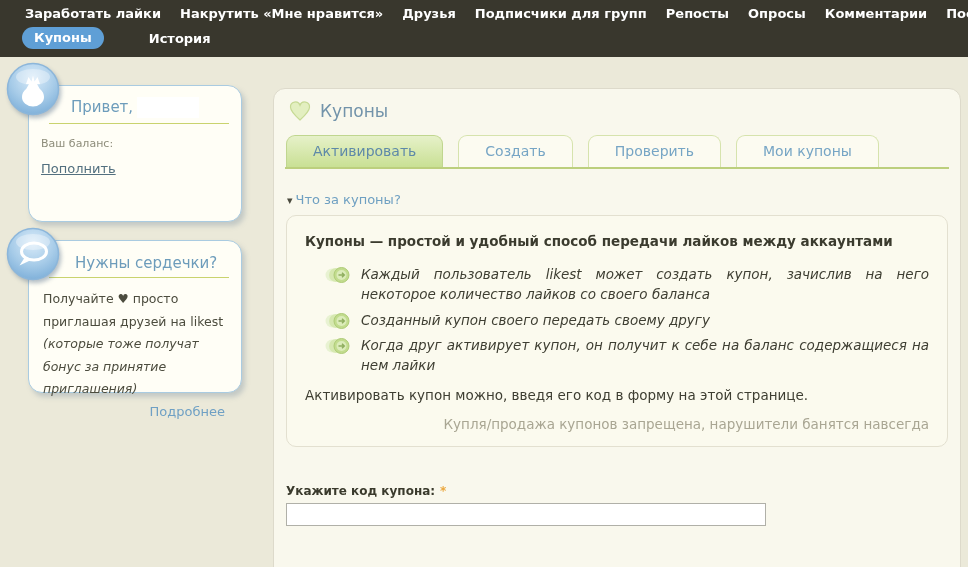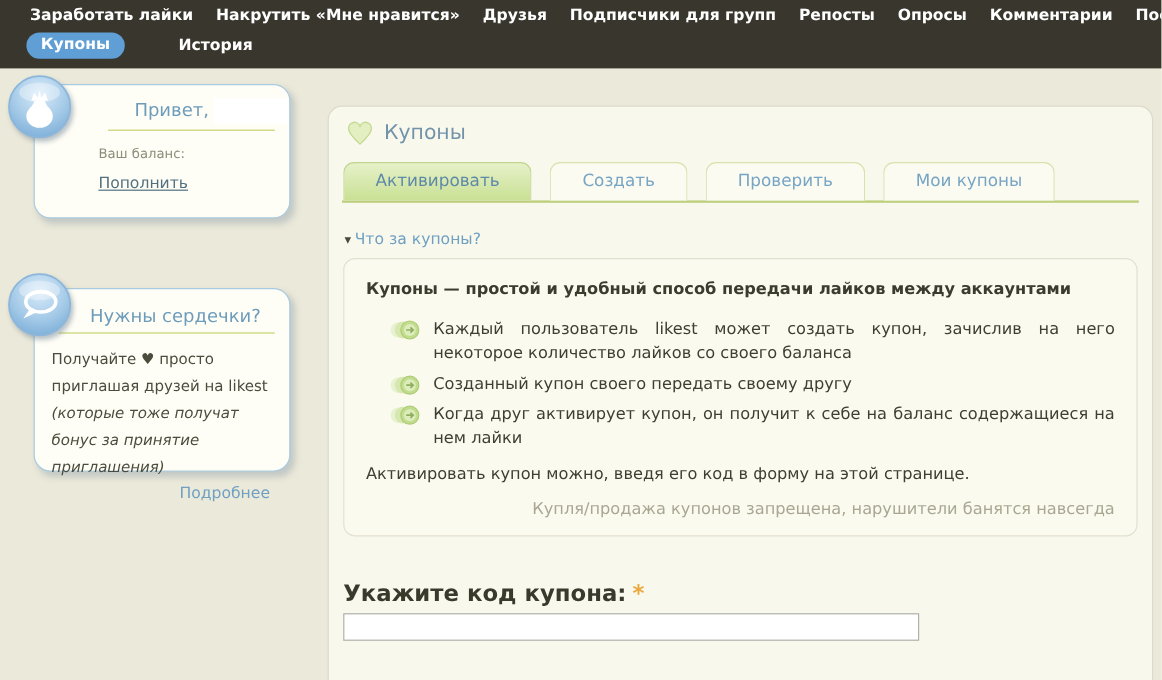--- a/index.html
+++ b/index.html
@@ -31,21 +31,21 @@
     padding:3px 12px 4px; border-radius:13px; cursor:pointer;
   }
   .navsub { font-weight:bold; font-size:13px; color:#fff; cursor:pointer;margin-left:33px; }
 
   
   .sidebox {
     position:absolute; left:28px; width:214px;
     background:#fffef6; border:1px solid #a9cbe1; border-radius:14px;
     box-shadow:3px 4px 5px rgba(120,140,160,.35);
   }
-  .box-greeting { top:70px; height:112px;padding-left:41px; }
+  .box-greeting { top:85px; height:137px; }
   .box-invite   { top:240px; height:153px; }
   .badge-circle {
     position:absolute; width:54px; height:54px; z-index:3;
     filter:drop-shadow(2px 3px 2px rgba(90,115,140,.45));
   }
   .badge-greeting { left:6px; top:62px; }
   .badge-invite   { left:6px; top:227px; }
   .side-title {
     color:#6d9cbb; font-size:15px; padding:11px 10px 0 42px; white-space:nowrap;
   }
@@ -97,29 +97,29 @@
     background:#fcfbf1; border:1px solid #d6e3ad; border-bottom:none; color:#76a5c5;
   }
   .whatis { margin:23px 0 0 2px; font-size:13px; cursor:pointer; }
   .whatis .tri { color:#4a4a3e; font-size:11px; margin-right:3px; }
   .whatis .lbl { color:#6fa0c2; }
   .infobox {
     margin:8px 1px 0 1px; border:1px solid #e3e0d0; border-radius:10px;
     background:#fbfaee; padding:17px 18px 14px;
   }
   .info-heading { font-weight:bold; font-size:13.5px; color:#3b3b2e; }
-  .bullets { margin-top:15px; }
+  .bullets { margin-top:15px;font-style:italic; }
   .bullet { display:flex; gap:9px; margin:5px 0 5px 20px; }
   .bullet svg { flex:none; margin-top:2px; }
   .bullet .btxt { flex:1; text-align:justify; font-size:13.5px; line-height:1.5; color:#3e3e32; }
   .info-para { margin-top:12px; font-size:13.5px; color:#3e3e32; }
   .info-warning { margin-top:13px; text-align:right; color:#a9a693; font-size:13.5px; }
 
   .coupon-form { margin:27px 1px 0 1px; }
-  .form-label { font-weight:bold; font-size:19px; color:#3a3a2c;margin-top:37px; }
+  .form-label { font-weight:bold; font-size:12px; color:#3a3a2c;margin-top:37px; }
   .form-label .req { color:#eba83f; margin-left:5px; font-weight:bold; }
   .code-input {
     display:block; margin-top:5px; width:480px; height:23px;
     border:1px solid #b0b0a8; background:#fff; font-size:13px; padding:1px 5px;
     font-family:"DejaVu Sans","Liberation Sans",sans-serif;
   }
   .form-note { margin-top:15px; color:#a5a28f; font-size:13.5px; }
 </style>
 </head>
 <body>

